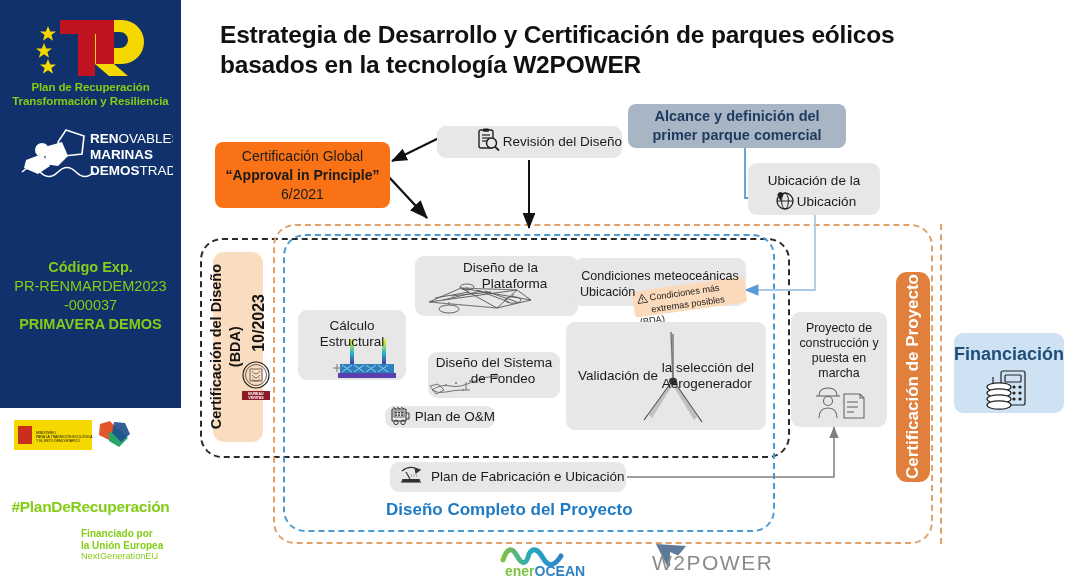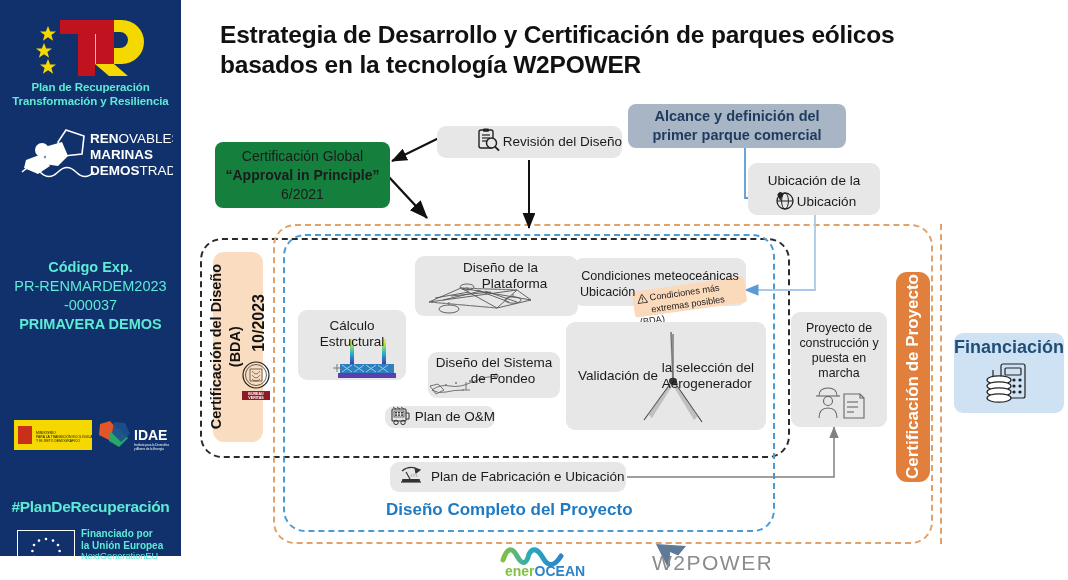--- a/index.html
+++ b/index.html
@@ -7,23 +7,23 @@
     width:1068px;height:580px;
     background:#ffffff;
     font-family:"Liberation Sans", sans-serif;
     overflow:hidden;
     position:relative;
   }
   #root{position:relative;width:1068px;height:580px;overflow:hidden;}
 
   
   .sidebar{
-    position:absolute;left:0;top:0;width:181px;height:556px;
+    position:absolute;left:0;top:0;width:181px;height:408px;
     background:#10316b;
-    color:#5eead4;
+    color:#84cc16;
     text-align:center;
   }
   .side-logo-prtr{position:absolute;left:0;top:14px;width:181px;height:62px;}
   .prtr-txt{
     position:absolute;left:0;top:80px;width:181px;
     font-size:11.5px;font-weight:bold;line-height:14px;letter-spacing:-0.1px;
   }
   .rmd-logo{position:absolute;left:8px;top:126px;width:165px;height:62px;}
   .codigo{
     position:absolute;left:0;top:258px;width:181px;
@@ -54,37 +54,37 @@
   
   .node{
     position:absolute;box-sizing:border-box;
     background:#e7e7e8;border-radius:9px;
     color:#1b1b1b;display:flex;align-items:center;justify-content:flex-end;
     text-align:center;font-size:13.5px;line-height:16px;
   }
   .node .lbl{position:relative;z-index:2;}
 
   .yellowbox{
-    position:absolute;background:#15803d;border-radius:8px;
+    position:absolute;background:#f97316;border-radius:8px;
     display:flex;flex-direction:column;align-items:center;justify-content:center;
     font-size:14px;line-height:19px;color:#1b1b1b;text-align:center;
   }
   .yellowbox .b{font-weight:bold;}
 
   .grayblue-head{
     position:absolute;background:#a8b5c4;border-radius:8px;
     color:#1e3a5f;font-weight:bold;font-size:14.5px;line-height:19px;
     display:flex;align-items:center;justify-content:center;text-align:center;
     padding:4px 8px;box-sizing:border-box;
   }
 
   .bluebox{
     position:absolute;background:#cfe2f3;border-radius:9px;
     display:flex;flex-direction:column;align-items:center;justify-content:flex-start;
-    padding-top:4px;box-sizing:border-box;
+    padding-top:11px;box-sizing:border-box;
   }
   .bluebox .t{font-size:18px;font-weight:bold;color:#1f4e79;}
 
   
   .vbar{
     position:absolute;background:#e1803c;border-radius:11px;
     color:#ffffff;font-weight:bold;font-size:17px;
     display:flex;align-items:center;justify-content:center;
   }
   .vbar span{

